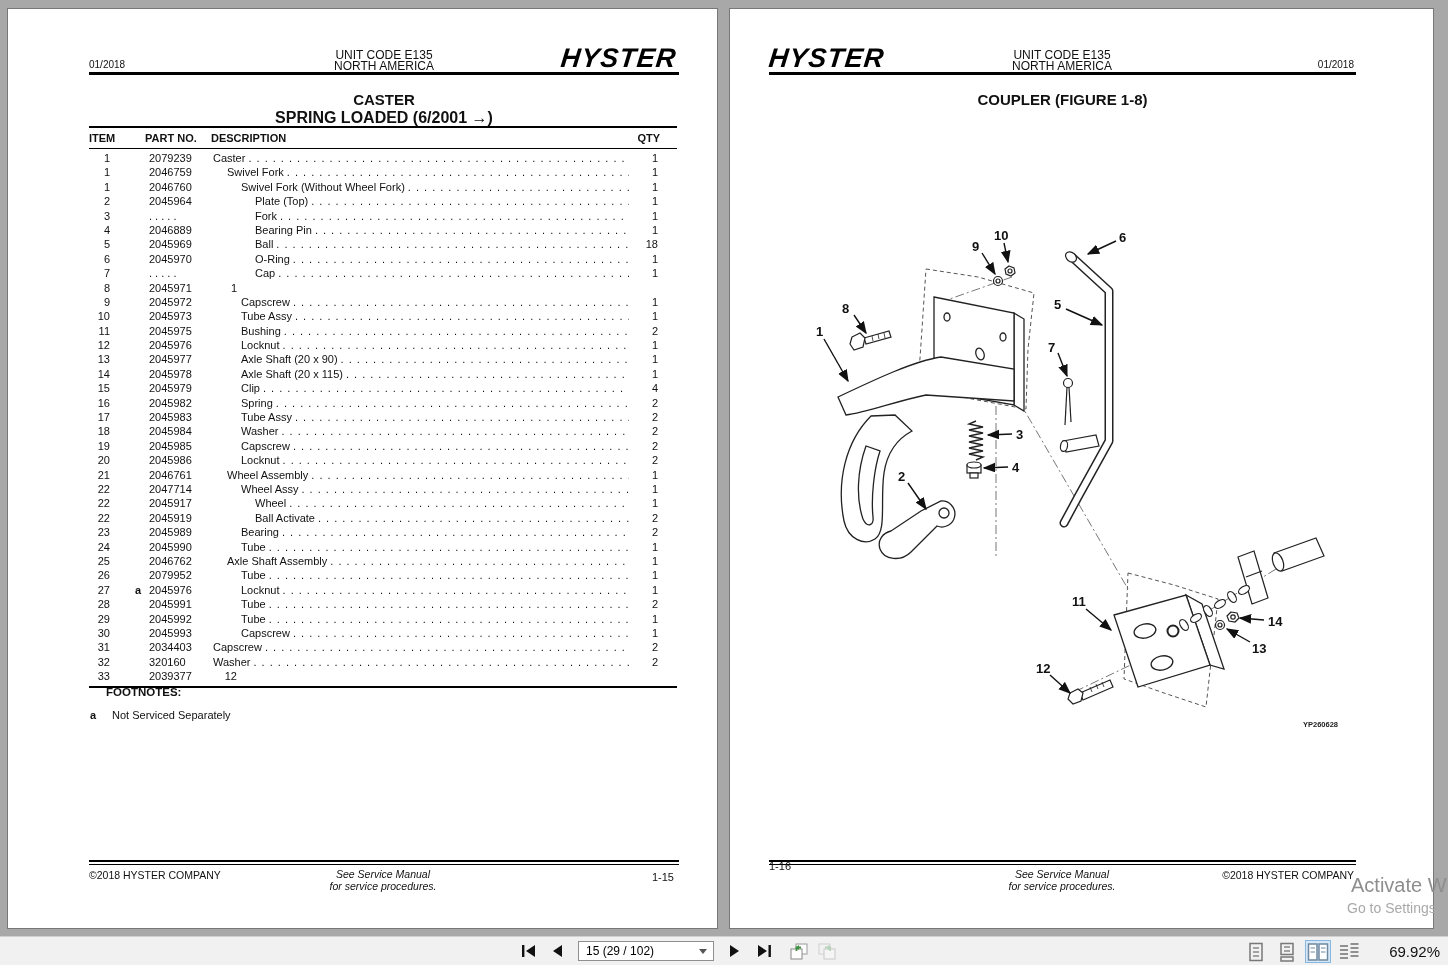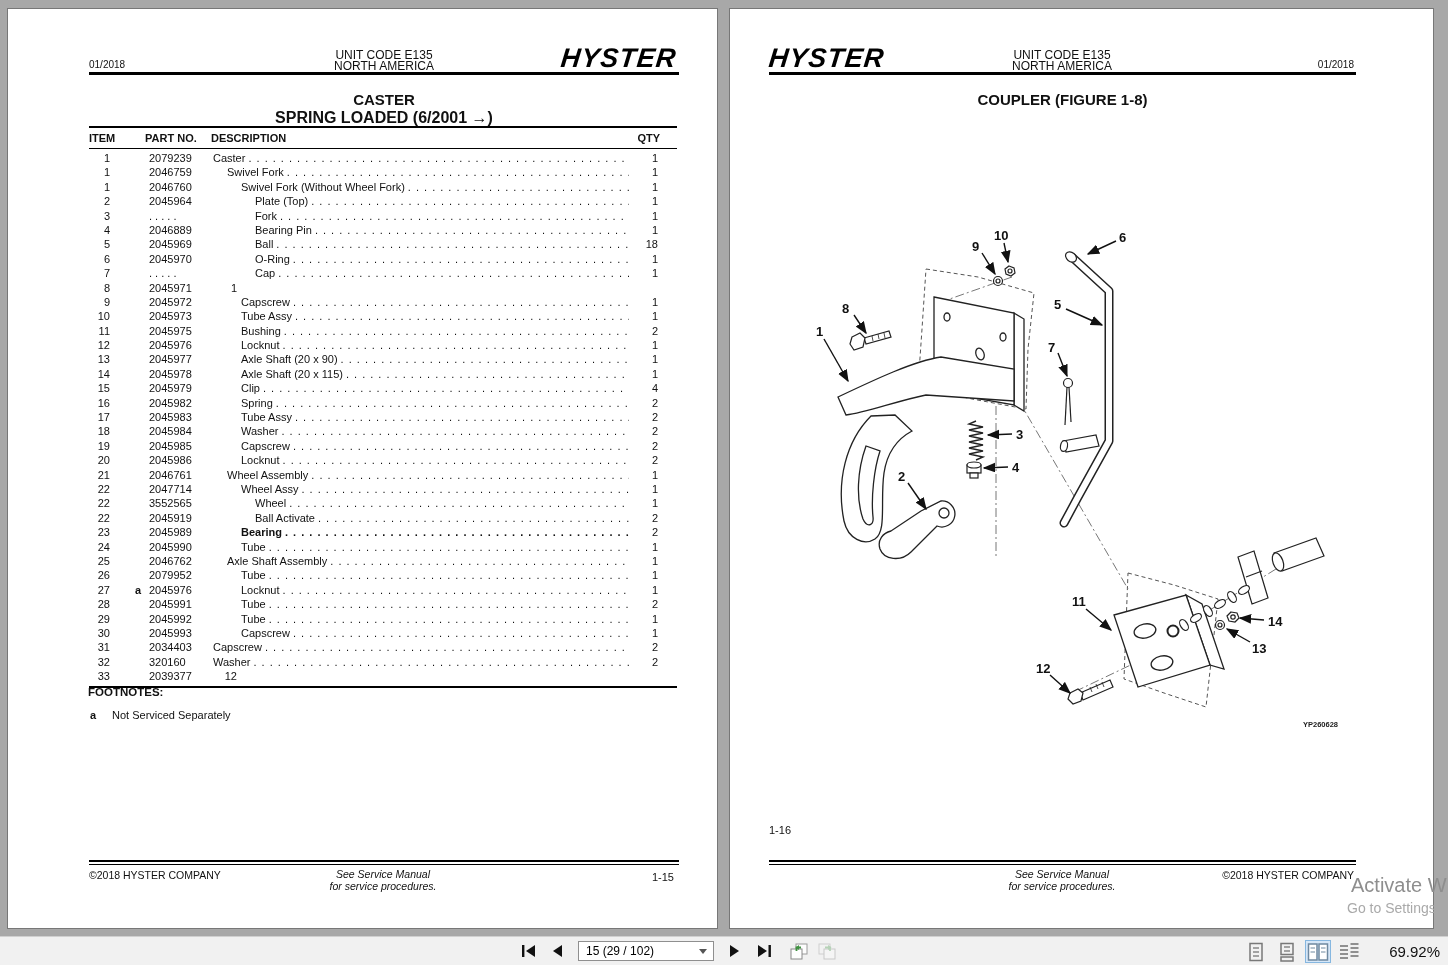--- a/index.html
+++ b/index.html
@@ -319,42 +319,42 @@
             <span class="c-part">2047714</span>
             <span class="c-descwrap" style="padding-left: 28px;">
               <span class="c-desc">Wheel Assy</span>
               <span class="leader"></span>
             </span>
             <span class="c-qty">1</span>
           </div>
           <div class="prow">
             <span class="c-item">22</span>
             <span class="c-note"></span>
-            <span class="c-part">3552565</span>
+            <span class="c-part">2045917</span>
             <span class="c-descwrap" style="padding-left: 42px;">
               <span class="c-desc">Wheel</span>
               <span class="leader"></span>
             </span>
             <span class="c-qty">1</span>
           </div>
           <div class="prow">
             <span class="c-item">22</span>
             <span class="c-note"></span>
             <span class="c-part">2045919</span>
             <span class="c-descwrap" style="padding-left: 42px;">
               <span class="c-desc">Ball Activate</span>
               <span class="leader"></span>
             </span>
             <span class="c-qty">2</span>
           </div>
           <div class="prow">
             <span class="c-item">23</span>
             <span class="c-note"></span>
             <span class="c-part">2045989</span>
-            <span class="c-descwrap" style="padding-left: 28px; font-weight: bold;">
+            <span class="c-descwrap" style="padding-left: 28px;">
               <span class="c-desc">Bearing</span>
               <span class="leader"></span>
             </span>
             <span class="c-qty">2</span>
           </div>
           <div class="prow">
             <span class="c-item">24</span>
             <span class="c-note"></span>
             <span class="c-part">2045990</span>
             <span class="c-descwrap" style="padding-left: 28px;">
@@ -446,21 +446,21 @@
           <div class="prow">
             <span class="c-item">33</span>
             <span class="c-note"></span>
             <span class="c-part">2039377</span>
             <span class="c-qty">12</span>
           </div>
         </div>
       <div class="rule-bot" style="margin-top:3px;"></div>
     </div>
 
-    <div class="abs fnote-h" style="left:80px;top:677px;">FOOTNOTES:</div>
+    <div class="abs fnote-h" style="left:98px;top:677px;">FOOTNOTES:</div>
     <div class="abs fnote" style="left:82px;top:700px;font-weight:bold;">a</div>
     <div class="abs fnote" style="left:104px;top:700px;">Not Serviced Separately</div>
 
     <div class="abs f-rule" style="left:81px;width:590px;top:851px;"></div>
     <div class="abs f-small" style="left:81px;top:860px;">©2018 HYSTER COMPANY</div>
     <div class="abs f-ital" style="left:230px;width:290px;top:860px;">
       <div>See Service Manual</div>
       <div>for service procedures.</div>
     </div>
     <div class="abs f-page" style="right:43px;top:862px;">1-15</div>
@@ -621,21 +621,21 @@
         <text class="callout" x="296" y="405">11</text>
         <text class="callout" x="260" y="472">12</text>
         <text class="callout" x="476" y="452">13</text>
         <text class="callout" x="492" y="425">14</text>
       </g>
       <text class="figcode" x="562" y="526" text-anchor="end">YP260628</text>
     </svg>
     </div>
 
     <div class="abs f-rule" style="left:39px;width:587px;top:851px;"></div>
-    <div class="abs f-page" style="left:39px;top:815px;">1-16</div>
+    <div class="abs f-page" style="left:39px;top:851px;">1-16</div>
     <div class="abs f-ital" style="left:187px;width:290px;top:860px;">
       <div>See Service Manual</div>
       <div>for service procedures.</div>
     </div>
     <div class="abs f-small" style="right:79px;top:860px;">©2018 HYSTER COMPANY</div>
   </div>
 
   <div class="abs wm1" style="left:1351px;top:874px;">Activate W</div>
   <div class="abs wm2" style="left:1347px;top:900px;">Go to Settings</div>
 

